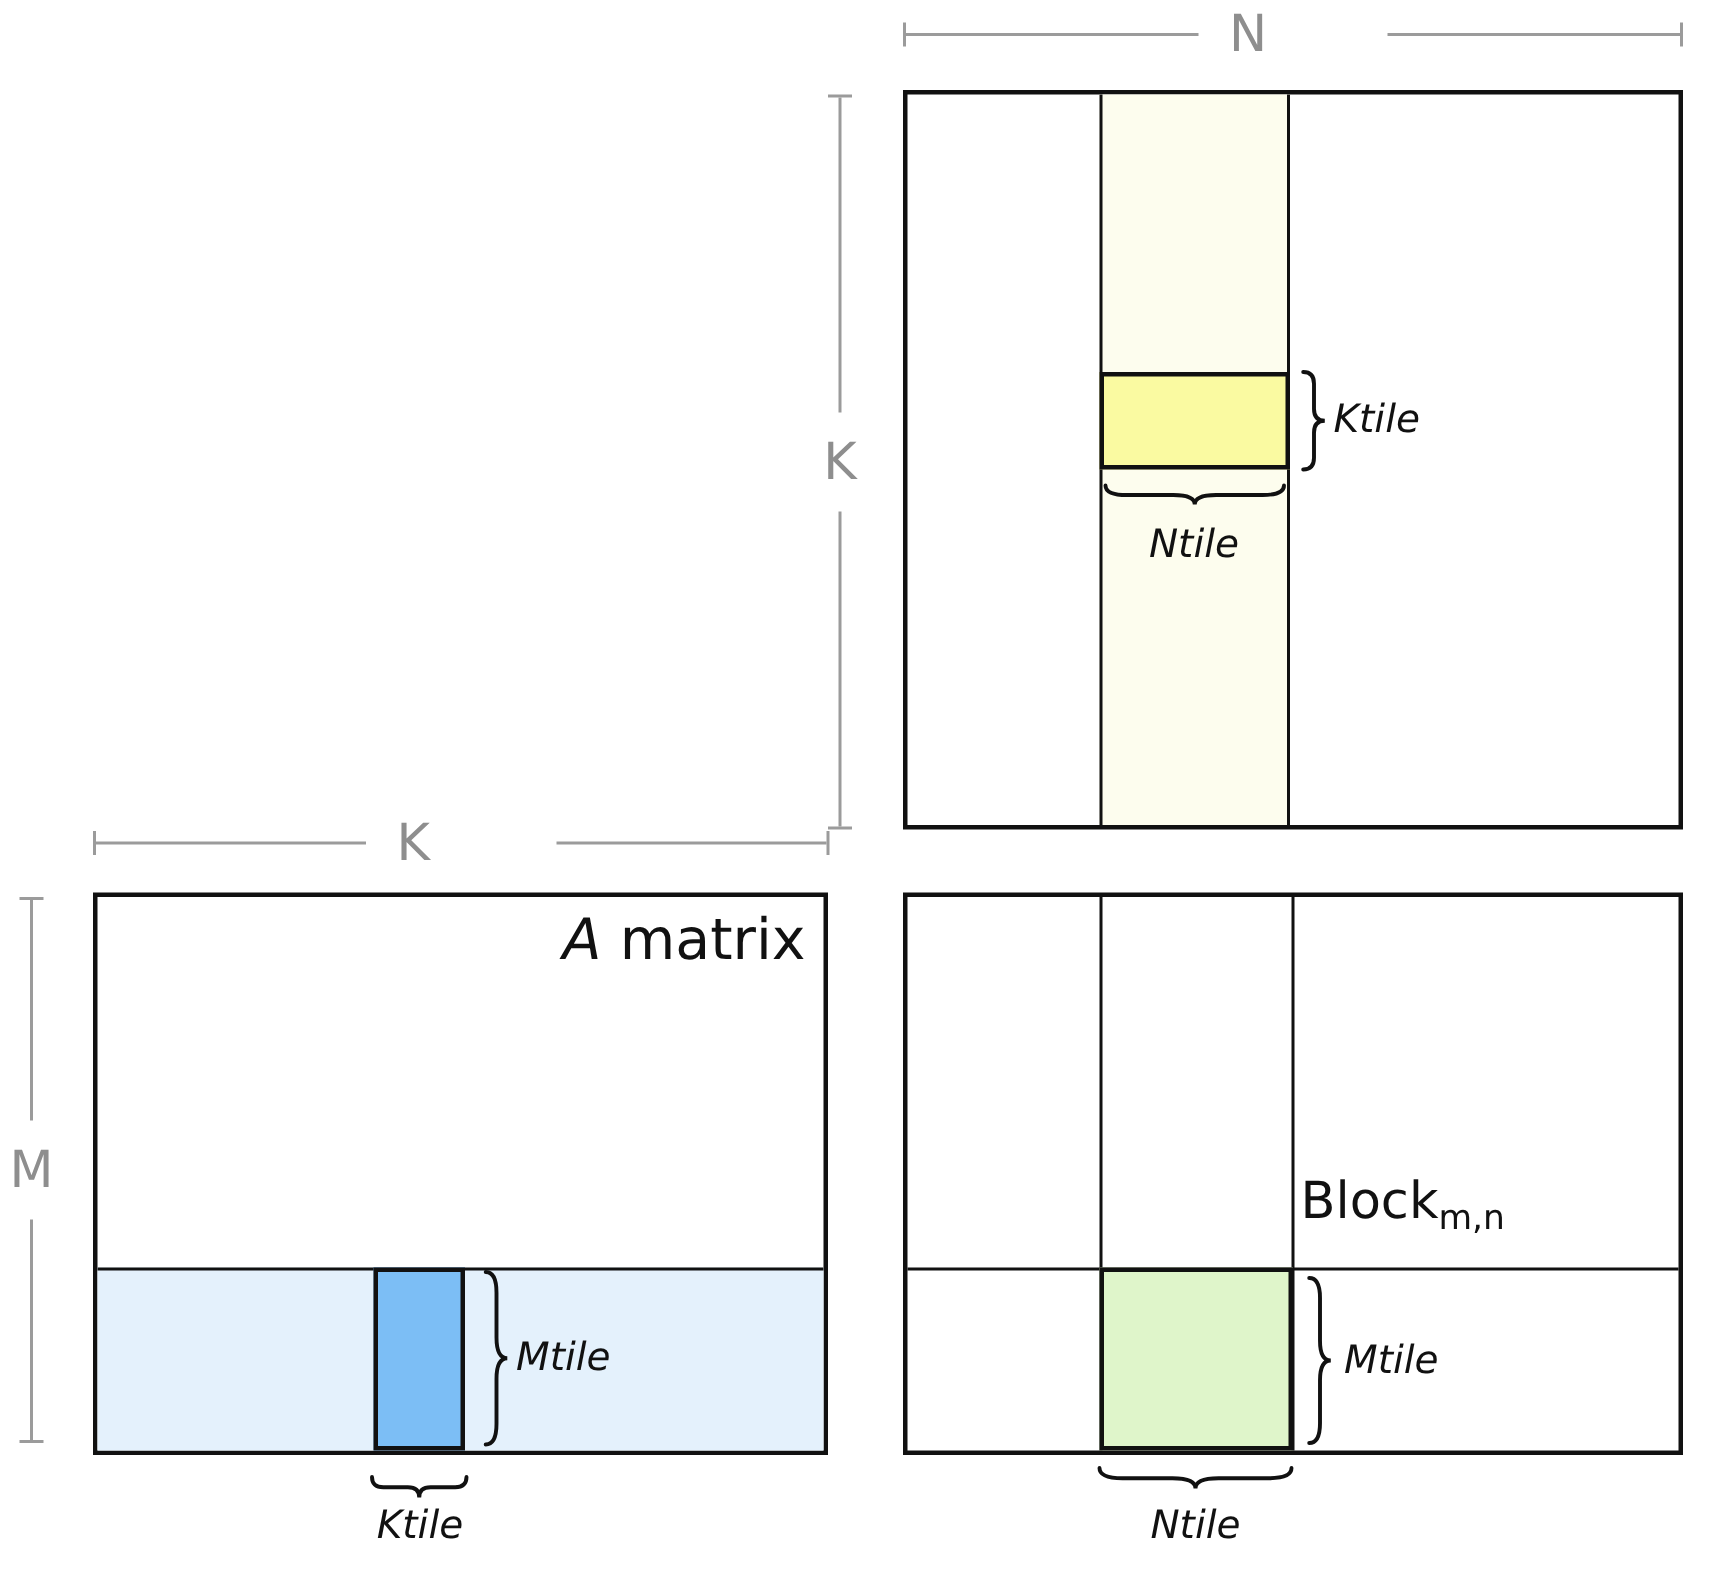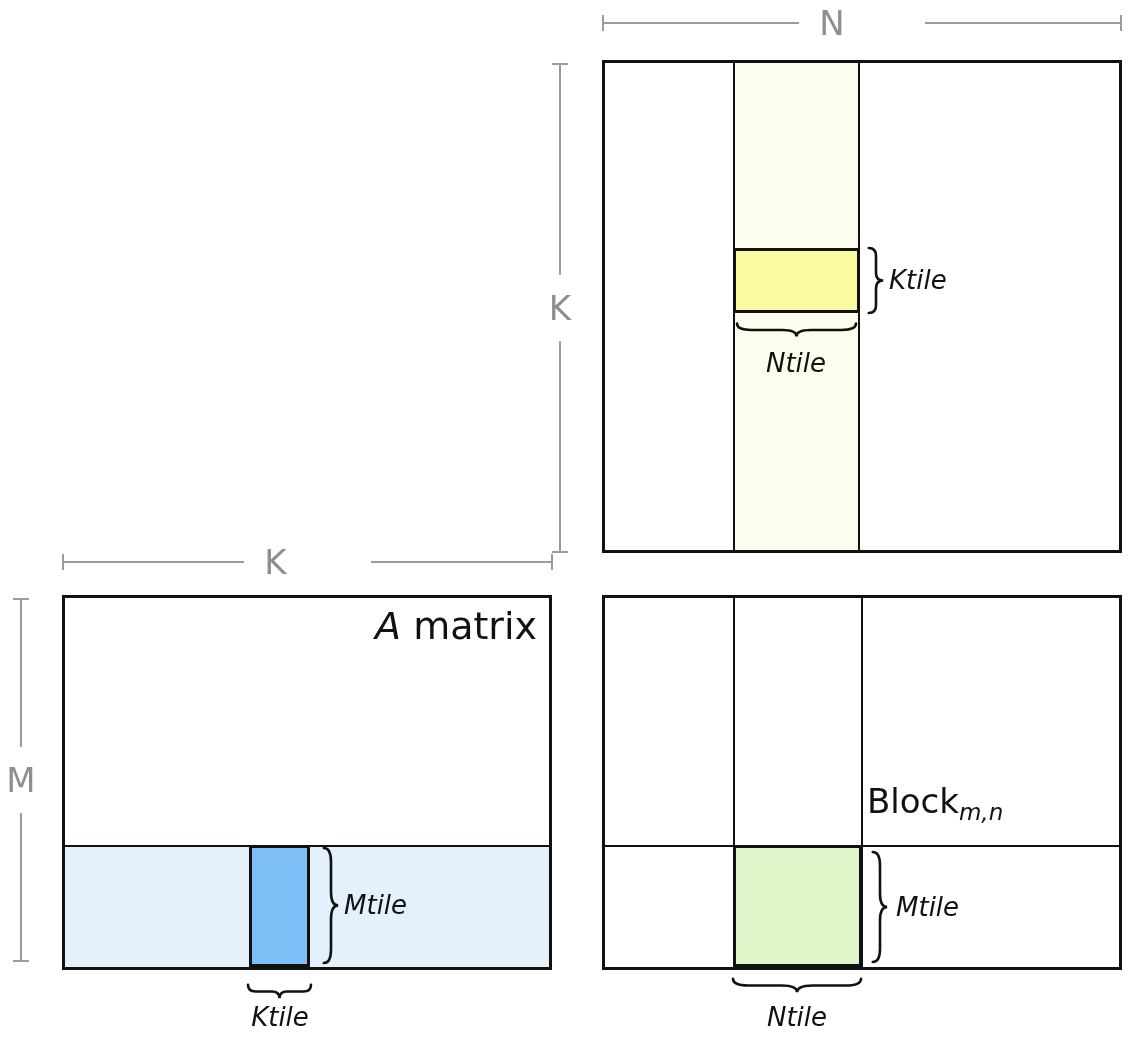--- a/index.html
+++ b/index.html
@@ -41,21 +41,21 @@
   #c-matrix{left:602px;top:595px;width:520px;height:375px;}
   .c-colline{top:0;bottom:0;width:1.5px;background:var(--ink,#111);}
   #c-colline-1{left:128px;}
   #c-colline-2{left:256px;}
   #c-rowline{left:0;right:0;top:247px;height:2px;background:var(--ink,#111);}
   #c-tile{left:128px;top:247px;width:129px;bottom:0;background:var(--c-tile-fill,#DFF5CA);
           border:3px solid var(--ink,#111);}
   #c-brace-m{left:266px;top:254px;width:18px;height:110px;}
   #c-mtile-label{left:291px;top:254px;height:110px;}
   #c-block-label{left:262px;top:183px;font-size:34px;line-height:1.2;color:var(--ink,#111);}
-  #c-block-label .sub{font-size:23px;font-style:italic;position:relative;top:7px;}
+  #c-block-label .sub{font-size:23px;position:relative;top:7px;}
   #c-brace-n{left:733px;top:977px;width:128px;height:17px;}
   #c-ntile-label{left:706px;top:1003px;width:182px;}
 
   
   .dim{position:absolute;}
   .dim-h{display:flex;align-items:center;height:16px;}
   .dim-v{display:flex;flex-direction:column;align-items:center;width:16px;}
   .tick-v{width:2px;height:16px;background:var(--dim-line,#9B9B9B);flex:0 0 auto;}
   .tick-h{height:2px;width:16px;background:var(--dim-line,#9B9B9B);flex:0 0 auto;}
   .hline{flex:1 1 auto;height:2px;background:var(--dim-line,#9B9B9B);}

